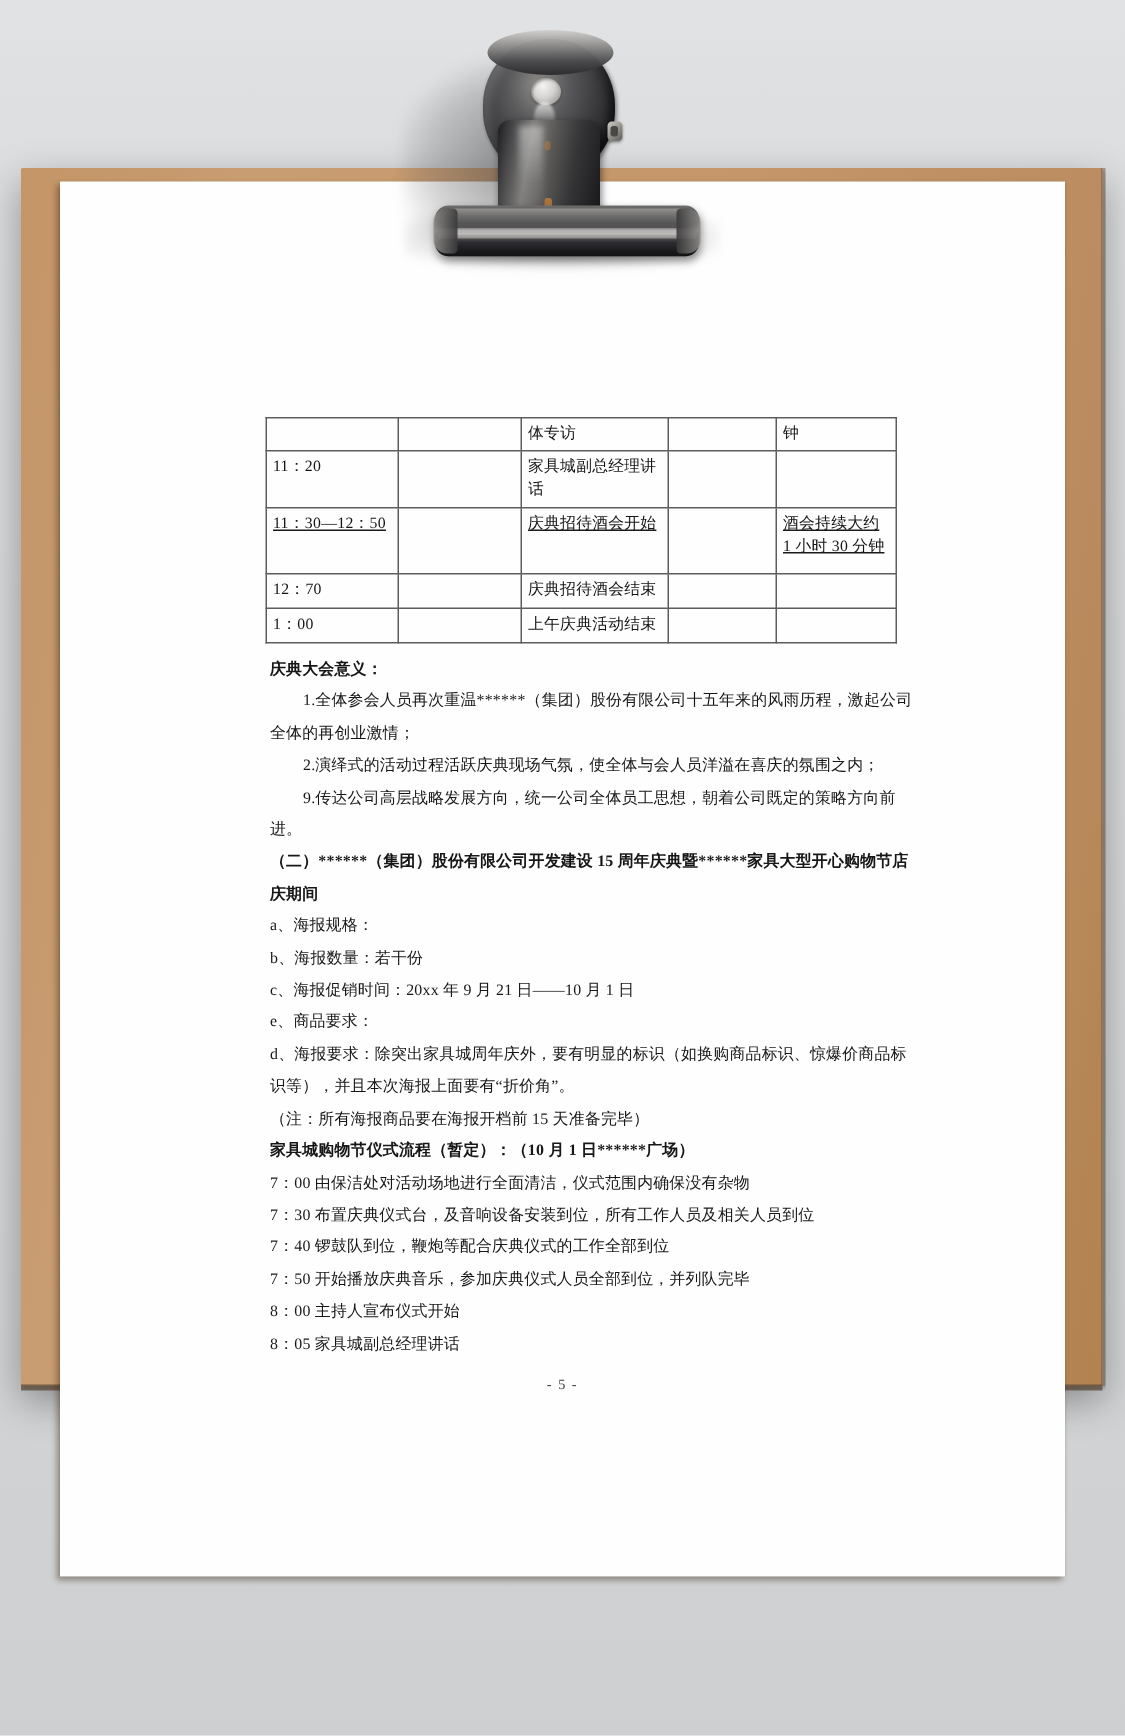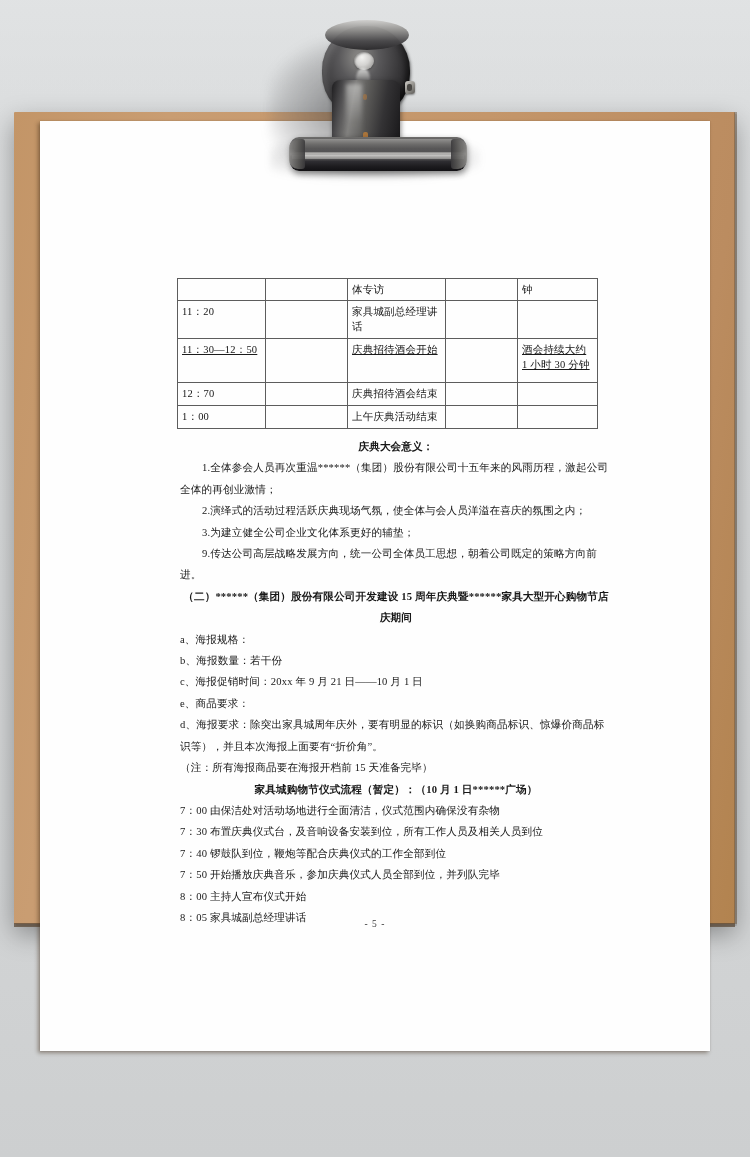--- a/index.html
+++ b/index.html
@@ -109,21 +109,21 @@
     width: 432px;
   }
   .p {
     font-size: 10.6px;
     line-height: 21.4px;
     color: #171717;
     letter-spacing: 0.15px;
     margin: 0;
     white-space: normal;
   }
-  .p.bold { font-weight: bold; text-align: center; }
+  .p.bold { font-weight: bold; }
   .p.indent { text-indent: 22px; font-family: Liberation Serif, serif; }
 
   
   .page-num {
     position: absolute;
     left: 0;
     top: 798px;
     width: 670px;
     text-align: center;
     font-size: 9.5px;
@@ -343,21 +343,20 @@
               <td></td>
               <td></td>
             </tr>
           </tbody>
         </table>
 
         <div class="body-block">
           <p class="p bold">庆典大会意义：</p>
           <p class="p indent">1.全体参会人员再次重温******（集团）股份有限公司十五年来的风雨历程，激起公司全体的再创业激情；</p>
           <p class="p indent">2.演绎式的活动过程活跃庆典现场气氛，使全体与会人员洋溢在喜庆的氛围之内；</p>
-          <p class="p indent">3.为建立健全公司企业文化体系更好的辅垫；</p>
           <p class="p indent">9.传达公司高层战略发展方向，统一公司全体员工思想，朝着公司既定的策略方向前进。</p>
           <p class="p bold">（二）******（集团）股份有限公司开发建设 15 周年庆典暨******家具大型开心购物节店庆期间</p>
           <p class="p">a、海报规格：</p>
           <p class="p">b、海报数量：若干份</p>
           <p class="p">c、海报促销时间：20xx 年 9 月 21 日——10 月 1 日</p>
           <p class="p">e、商品要求：</p>
           <p class="p">d、海报要求：除突出家具城周年庆外，要有明显的标识（如换购商品标识、惊爆价商品标识等），并且本次海报上面要有“折价角”。</p>
           <p class="p">（注：所有海报商品要在海报开档前 15 天准备完毕）</p>
           <p class="p bold">家具城购物节仪式流程（暂定）：（10 月 1 日******广场）</p>
           <p class="p">7：00 由保洁处对活动场地进行全面清洁，仪式范围内确保没有杂物</p>

